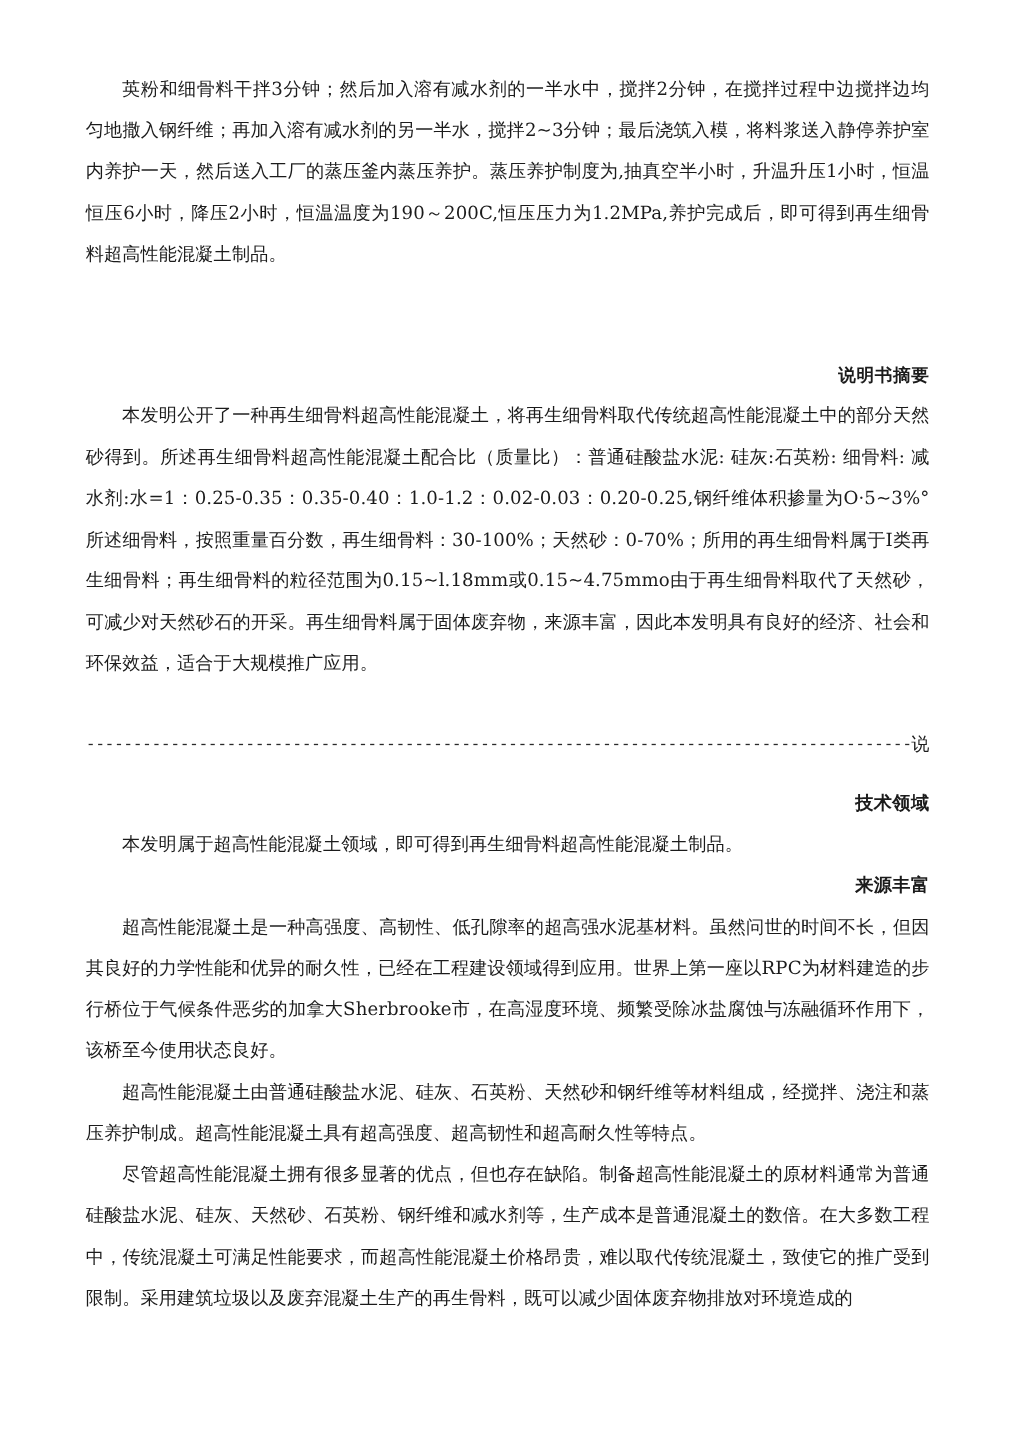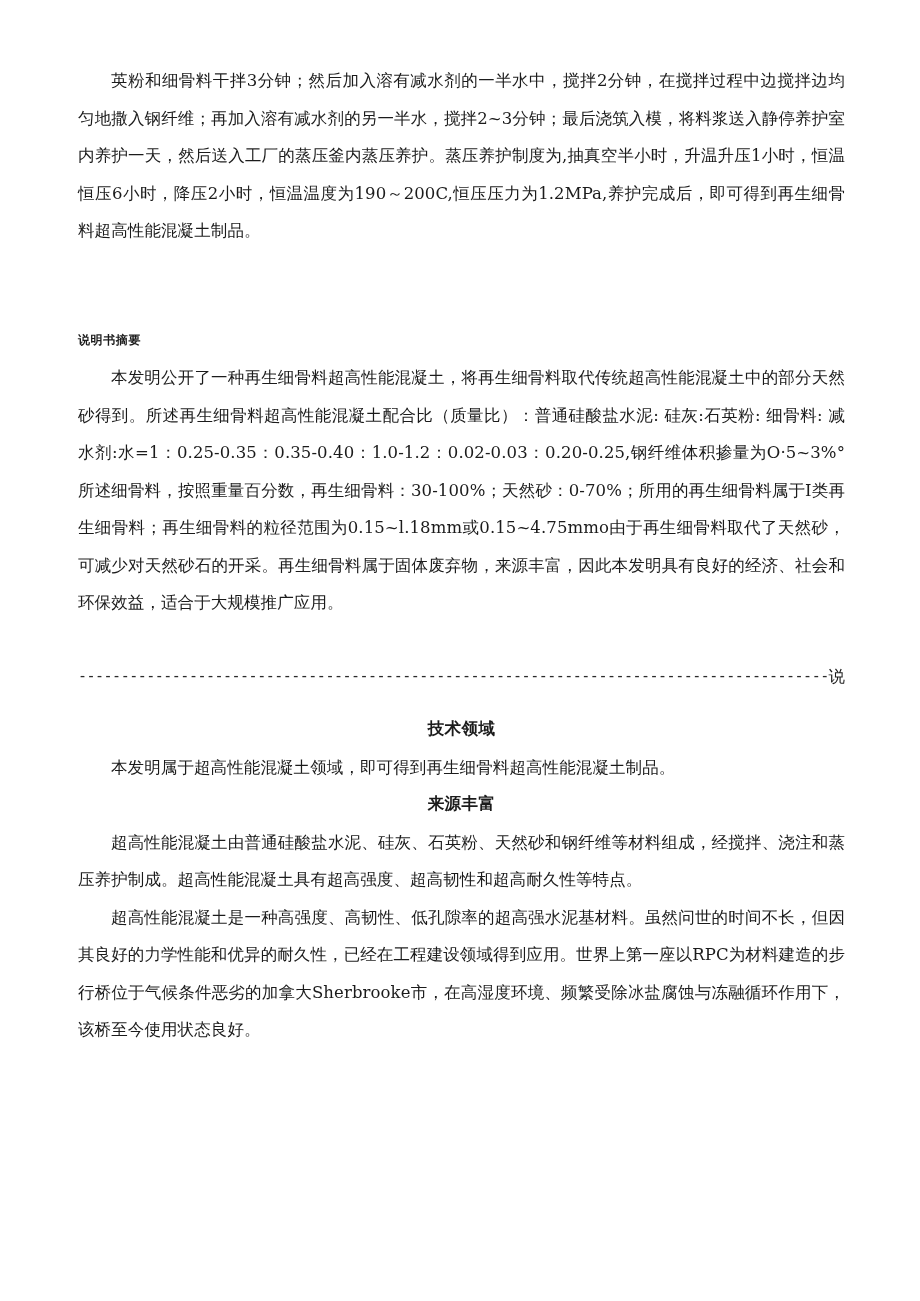--- a/index.html
+++ b/index.html
@@ -34,35 +34,34 @@
     text-align: justify;
     text-justify: inter-ideograph;
     text-indent: 2em;
     letter-spacing: 0.1px;
     word-break: break-all;
     font-weight: 400;
   }
   
   .heading-center {
     margin: 0;
-    font-size: 12px;
+    font-size: 16px;
     line-height: 37.5px;
     font-weight: bold;
-    text-align: left;
+    text-align: right;
     letter-spacing: 0.6px;
   }
   
   .heading-left {
     margin: 0;
     font-size: 16.5px;
     line-height: 37.5px;
     font-weight: bold;
-    text-align: center;
+    text-align: right;
     letter-spacing: 0.4px;
-    font-family: Liberation Mono, monospace;
   }
   
   .sep-row {
     margin: 0;
     font-size: 16.5px;
     line-height: 37.5px;
     white-space: nowrap;
     overflow: hidden;
     display: flex;
     align-items: center;
@@ -107,17 +106,18 @@
       <span class="sep-tail">说</span>
     </div>
 
 
     <div class="spacer-sm"></div>
 
     <div class="heading-left">技术领域</div>
     <p class="para">本发明属于超高性能混凝土领域，即可得到再生细骨料超高性能混凝土制品。</p>
 
     <div class="heading-left">来源丰富</div>
+    <p class="para">超高性能混凝土是一种高强度、高韧性、低孔隙率的超高强水泥基材料。虽然问世的时间不长，但因其良好的力学性能和优异的耐久性，已经在工程建设领域得到应用。世界上第一座以RPC为材料建造的步行桥位于气候条件恶劣的加拿大Sherbrooke市，在高湿度环境、频繁受除冰盐腐蚀与冻融循环作用下，该桥至今使用状态良好。</p>
     <p class="para">超高性能混凝土由普通硅酸盐水泥、硅灰、石英粉、天然砂和钢纤维等材料组成，经搅拌、浇注和蒸压养护制成。超高性能混凝土具有超高强度、超高韧性和超高耐久性等特点。</p>
-    <p class="para">超高性能混凝土是一种高强度、高韧性、低孔隙率的超高强水泥基材料。虽然问世的时间不长，但因其良好的力学性能和优异的耐久性，已经在工程建设领域得到应用。世界上第一座以RPC为材料建造的步行桥位于气候条件恶劣的加拿大Sherbrooke市，在高湿度环境、频繁受除冰盐腐蚀与冻融循环作用下，该桥至今使用状态良好。</p>
+    <p class="para">尽管超高性能混凝土拥有很多显著的优点，但也存在缺陷。制备超高性能混凝土的原材料通常为普通硅酸盐水泥、硅灰、天然砂、石英粉、钢纤维和减水剂等，生产成本是普通混凝土的数倍。在大多数工程中，传统混凝土可满足性能要求，而超高性能混凝土价格昂贵，难以取代传统混凝土，致使它的推广受到限制。采用建筑垃圾以及废弃混凝土生产的再生骨料，既可以减少固体废弃物排放对环境造成的</p>
 
   </div>
 </div>
 
 </body></html>

